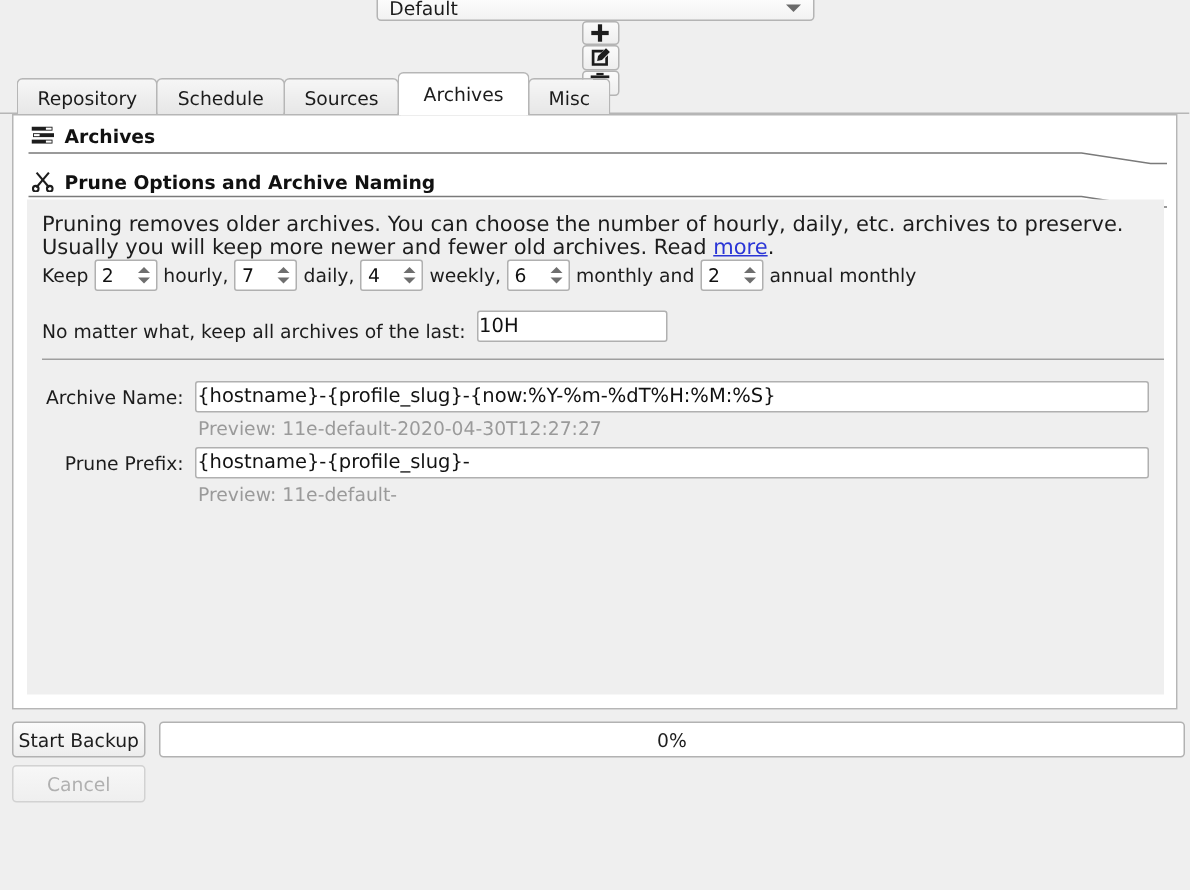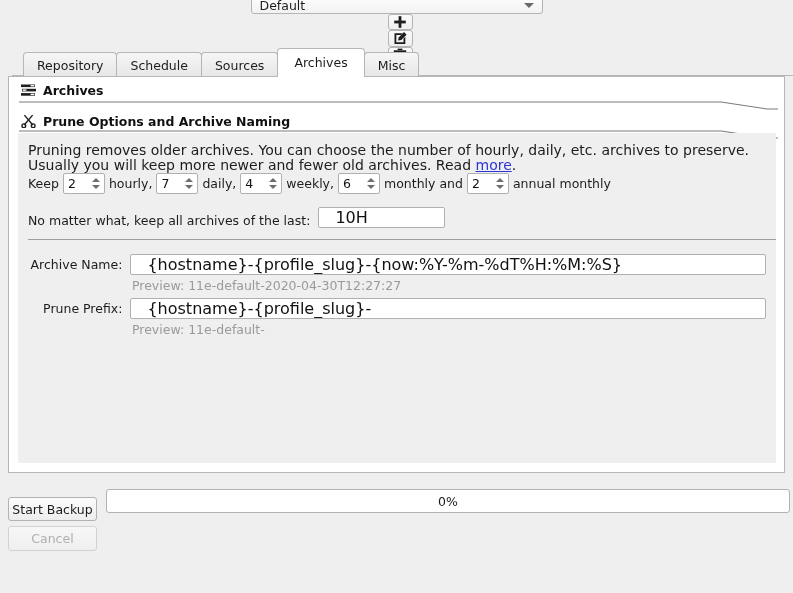--- a/index.html
+++ b/index.html
@@ -65,21 +65,21 @@
     align-items: center;
     justify-content: center;
     box-sizing: border-box;
     cursor: default;
   }
   .tool-btn svg { display: block; }
 
   
   .tabbar {
     position: absolute;
-    left: 12px; top: 46px;
+    left: 0; top: 46px;
     width: 670px;
     height: 30px;
   }
   .tabs-inner {
     position: absolute;
     left: 11px; top: 2px;
     display: flex;
     align-items: flex-end;
   }
   .tab {
@@ -231,22 +231,22 @@
   .lastrow .lbl { margin-right: 8px; }
 
   .txtinput {
     height: 21px;
     border: 1px solid #b0b0b0;
     background: #ffffff;
     border-radius: 2px;
     box-sizing: border-box;
     display: flex;
     align-items: center;
-    padding-left: 16px;
-    font-size: 16px;
+    padding-left: 0;
+    font-size: 13px;
     color: #111;
     overflow: hidden;
     white-space: nowrap;
   }
   .keep-last-input { width: 127px; }
 
   .divider {
     width: 748px;
     height: 1px;
     background: #9f9f9f;
@@ -295,21 +295,20 @@
     color: #1c1c1c;
     display: flex;
     align-items: center;
     justify-content: center;
     box-sizing: border-box;
     cursor: default;
   }
   .start-btn {
     width: 89px;
     margin-left: 8px;
-    margin-top: 16px;
   }
   .cancel-btn {
     width: 89px;
     margin-left: 8px;
     color: #b0b0b0;
     background: linear-gradient(#f7f7f7, #efefef);
     border-color: #d2d2d2;
     height: 25px;
   }
   .progress {

